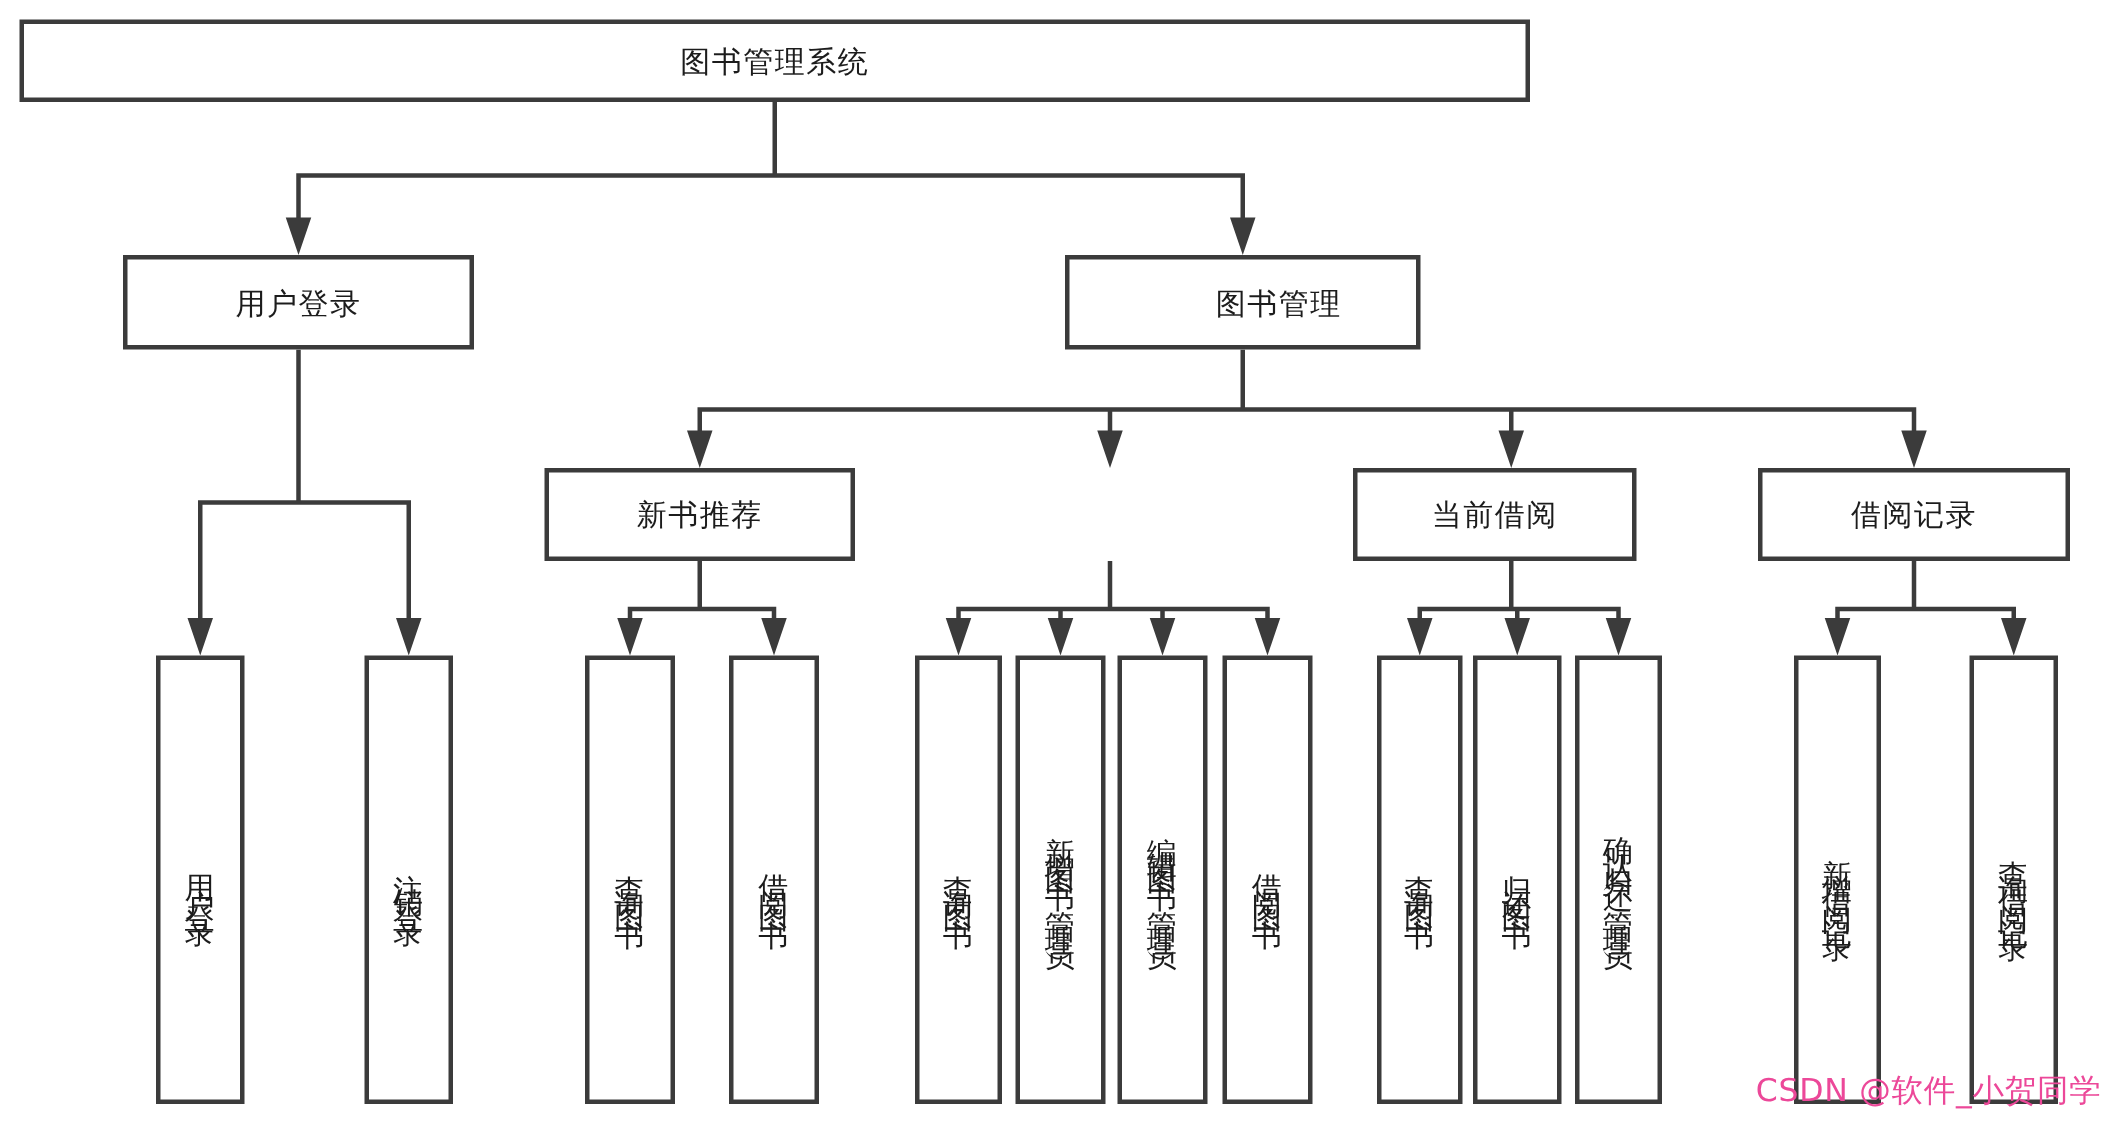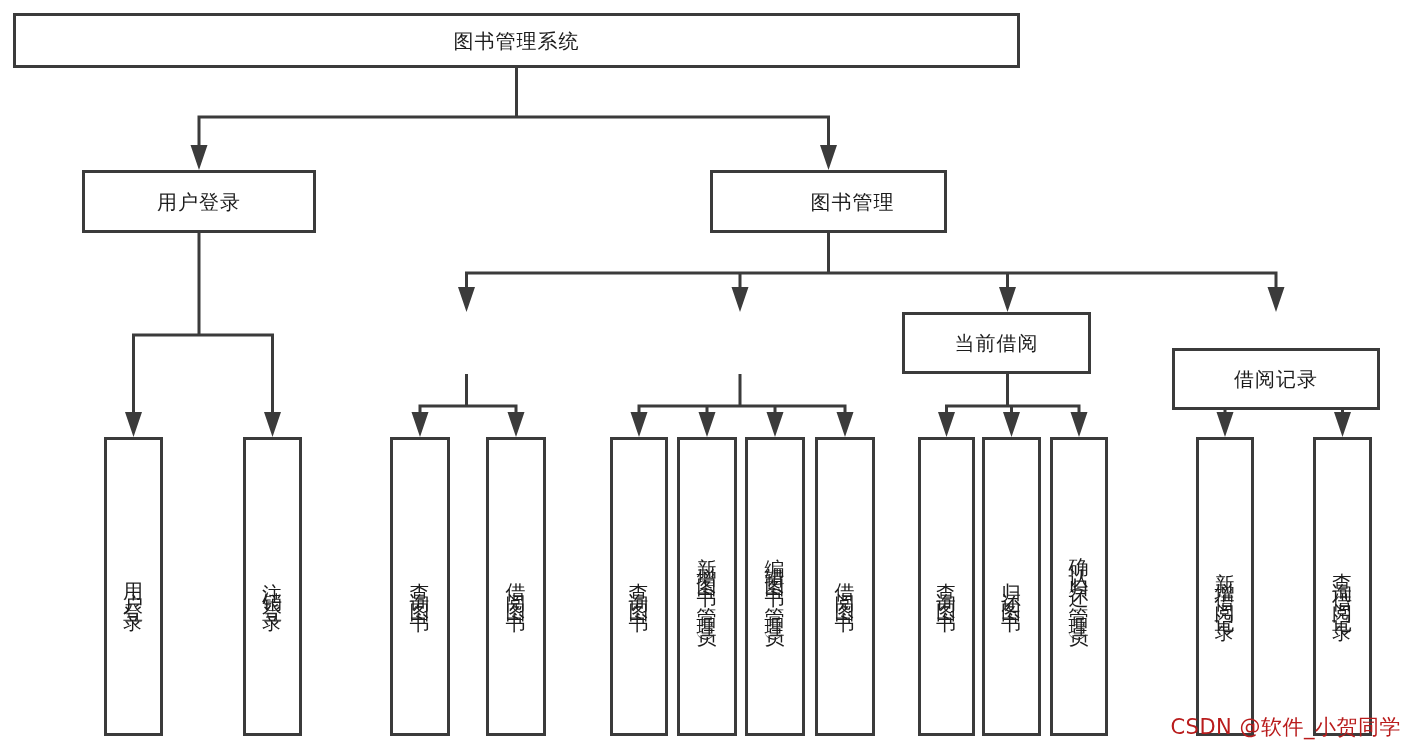--- a/index.html
+++ b/index.html
@@ -13,21 +13,21 @@
     border:3px solid #3b3b3b; background:#ffffff; color:#1c1c1c;
     display:flex; align-items:center; justify-content:center;
     font-size:20px; letter-spacing:1px; line-height:1;
   }
   .vtext {
     writing-mode:vertical-rl; text-orientation:mixed;
     letter-spacing:10px; font-size:20px; line-height:1;
   }
   .watermark {
     position:absolute; right:4px; bottom:6px; z-index:3;
-    color:#b91c1c; font-size:21px; letter-spacing:0.5px;
+    color:#ec4899; font-size:21px; letter-spacing:0.5px;
   }
 </style>
 </head>
 <body>
 
 <div class="canvas">
 
   <svg class="connectors" width="1405" height="747" viewBox="0 0 1405 747">
     <path fill="none" stroke="#3b3b3b" stroke-width="3" d="
       M516.5,68 V118.5
@@ -78,22 +78,23 @@
       M1225,437 l-8.5,-25 h17 Z
       M1342.5,437 l-8.5,-25 h17 Z
     "></path>
   </svg>
 
   <div class="node" style="left:13px; top:13px; width:1007px; height:55px;">图书管理系统</div>
 
   <div class="node" style="left:82px; top:170px; width:234px; height:63px;">用户登录</div>
   <div class="node" style="left:710px; top:170px; width:237px; height:63px;padding-left:48px;">图书管理</div>
 
+  <div class="node" style="left:363px; top:312px; width:207px; height:62px;">新书推荐</div>
   <div class="node" style="left:902px; top:312px; width:189px; height:62px;">当前借阅</div>
-  <div class="node" style="left:1172px; top:312px; width:208px; height:62px;margin-top:36px;">借阅记录</div>
+  <div class="node" style="left:1172px; top:312px; width:208px; height:62px;">借阅记录</div>
 
   <div class="node" style="left:104px; top:437px; width:59px; height:299px;">
     <span class="vtext">用户登录</span>
   </div>
   <div class="node" style="left:243px; top:437px; width:59px; height:299px;">
     <span class="vtext">注销登录</span>
   </div>
 
   <div class="node" style="left:390px; top:437px; width:60px; height:299px;">
     <span class="vtext">查询图书</span>

